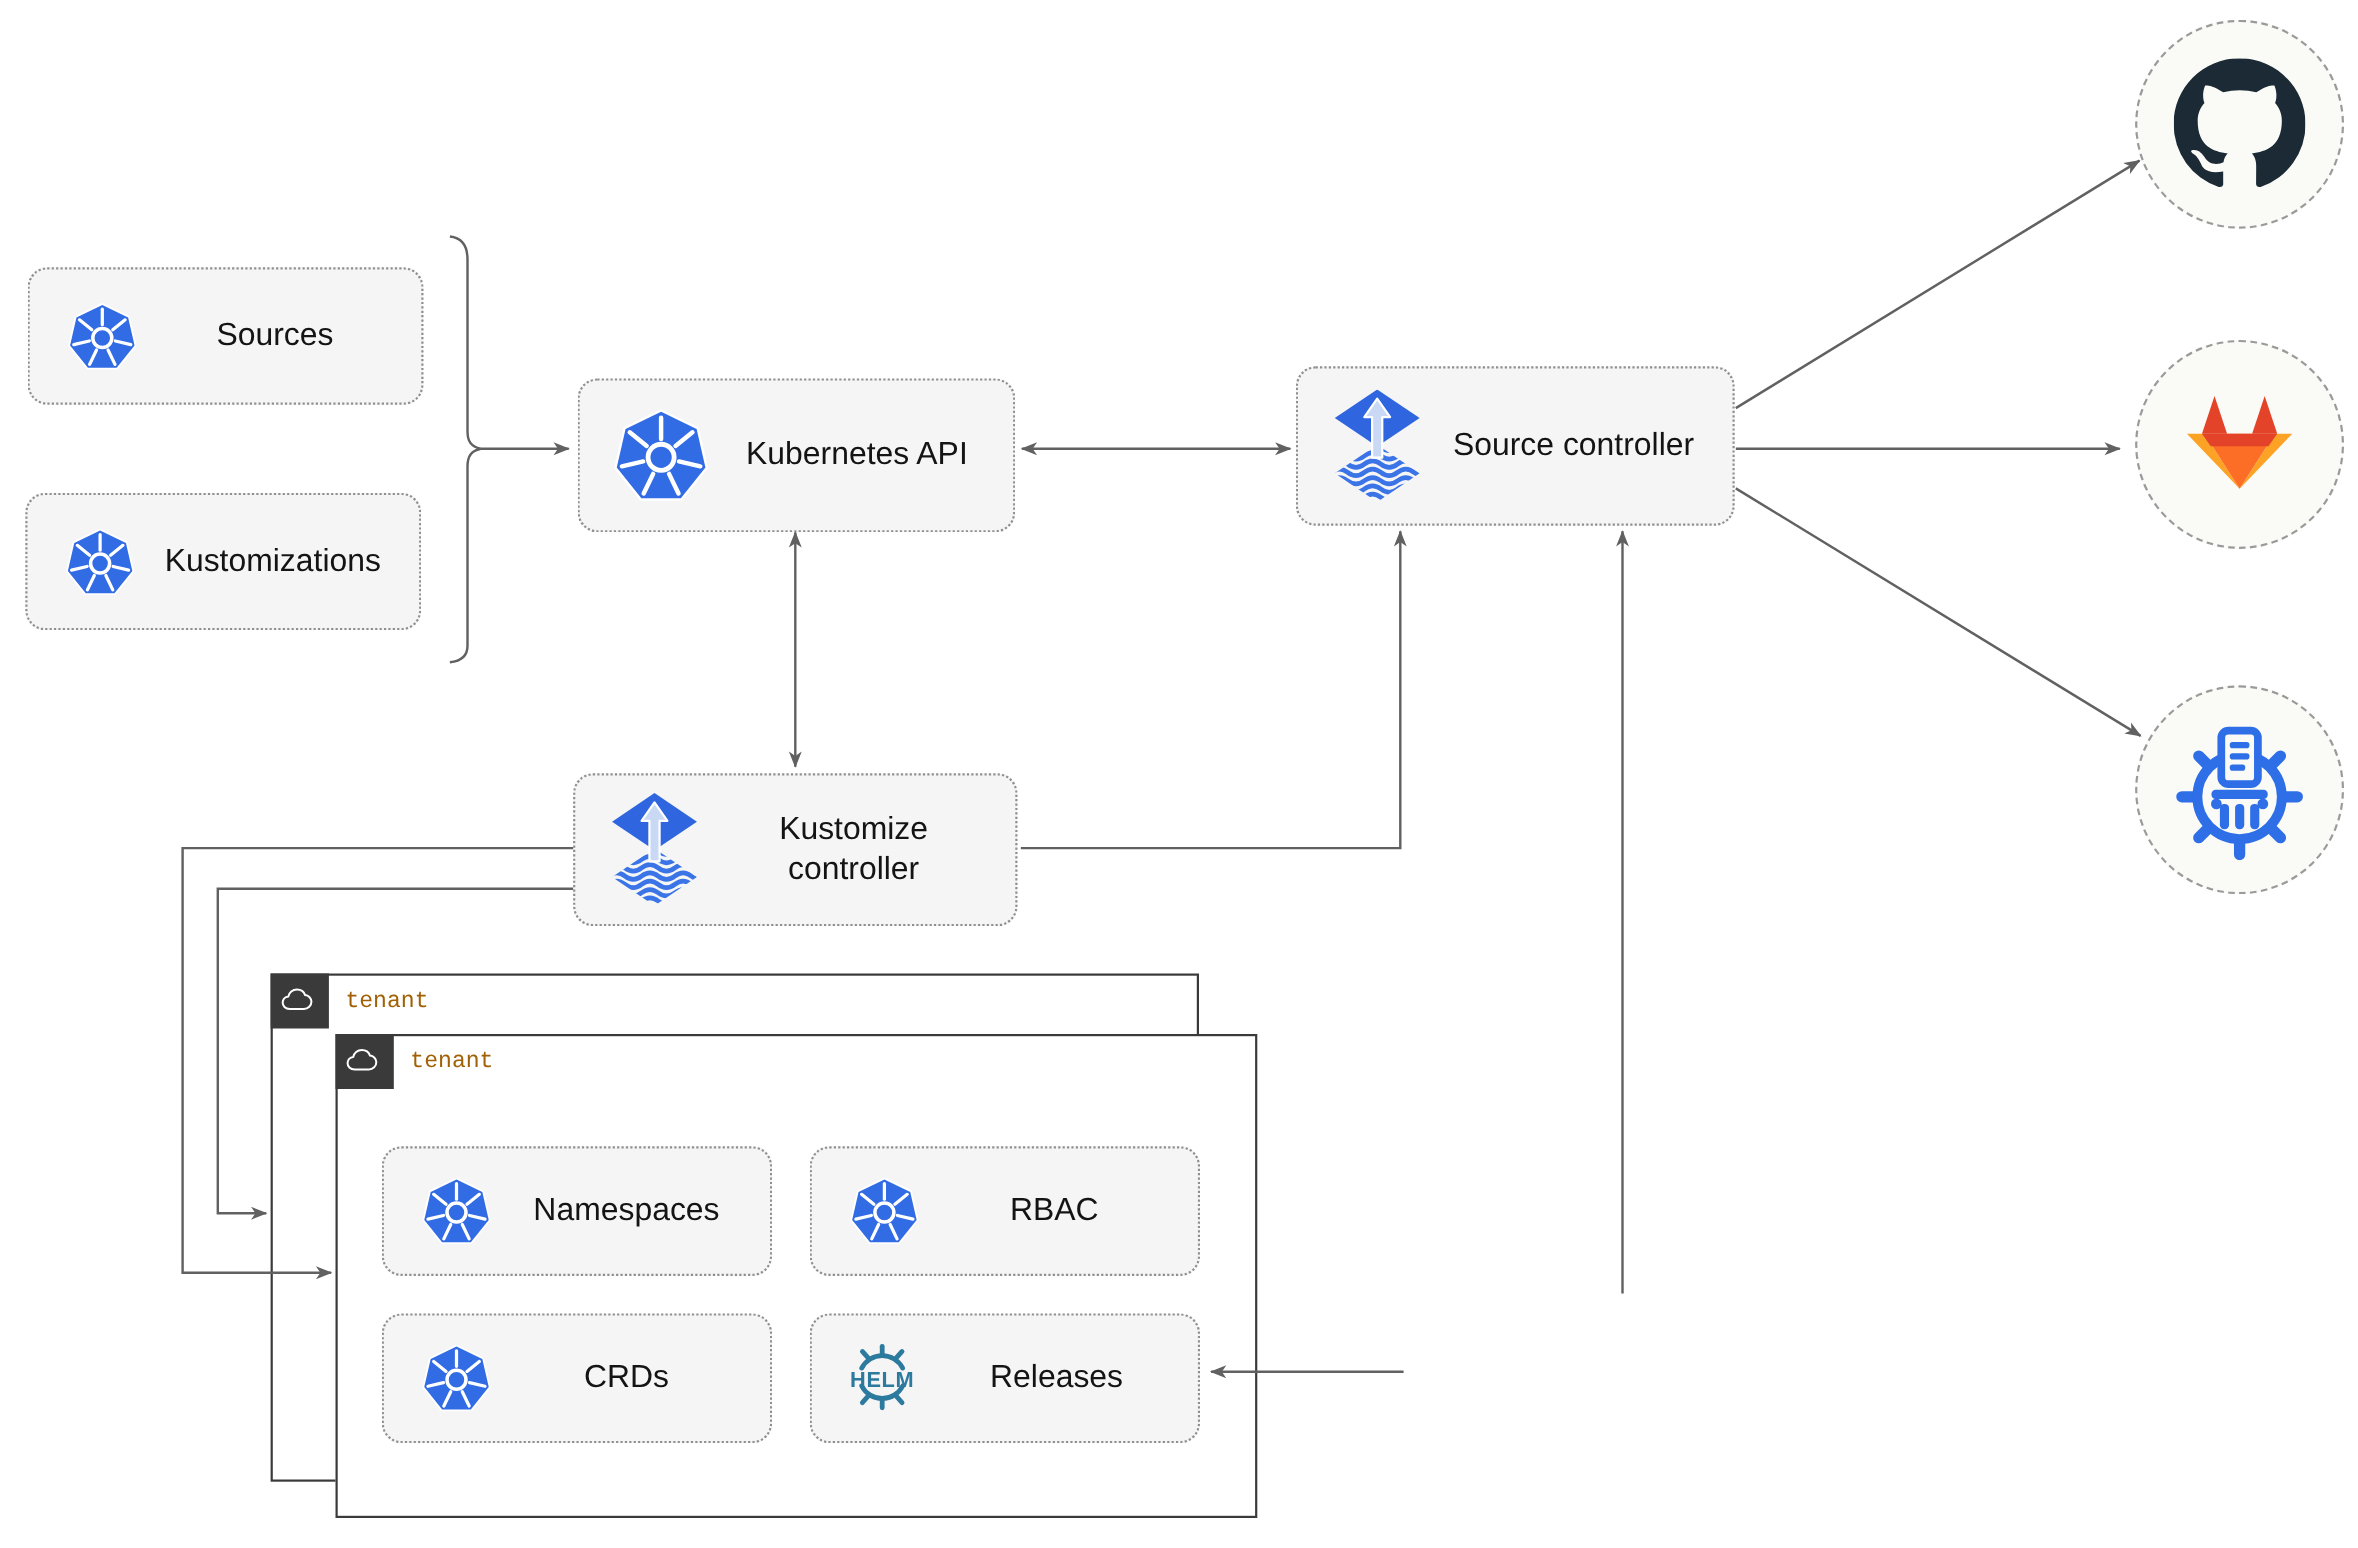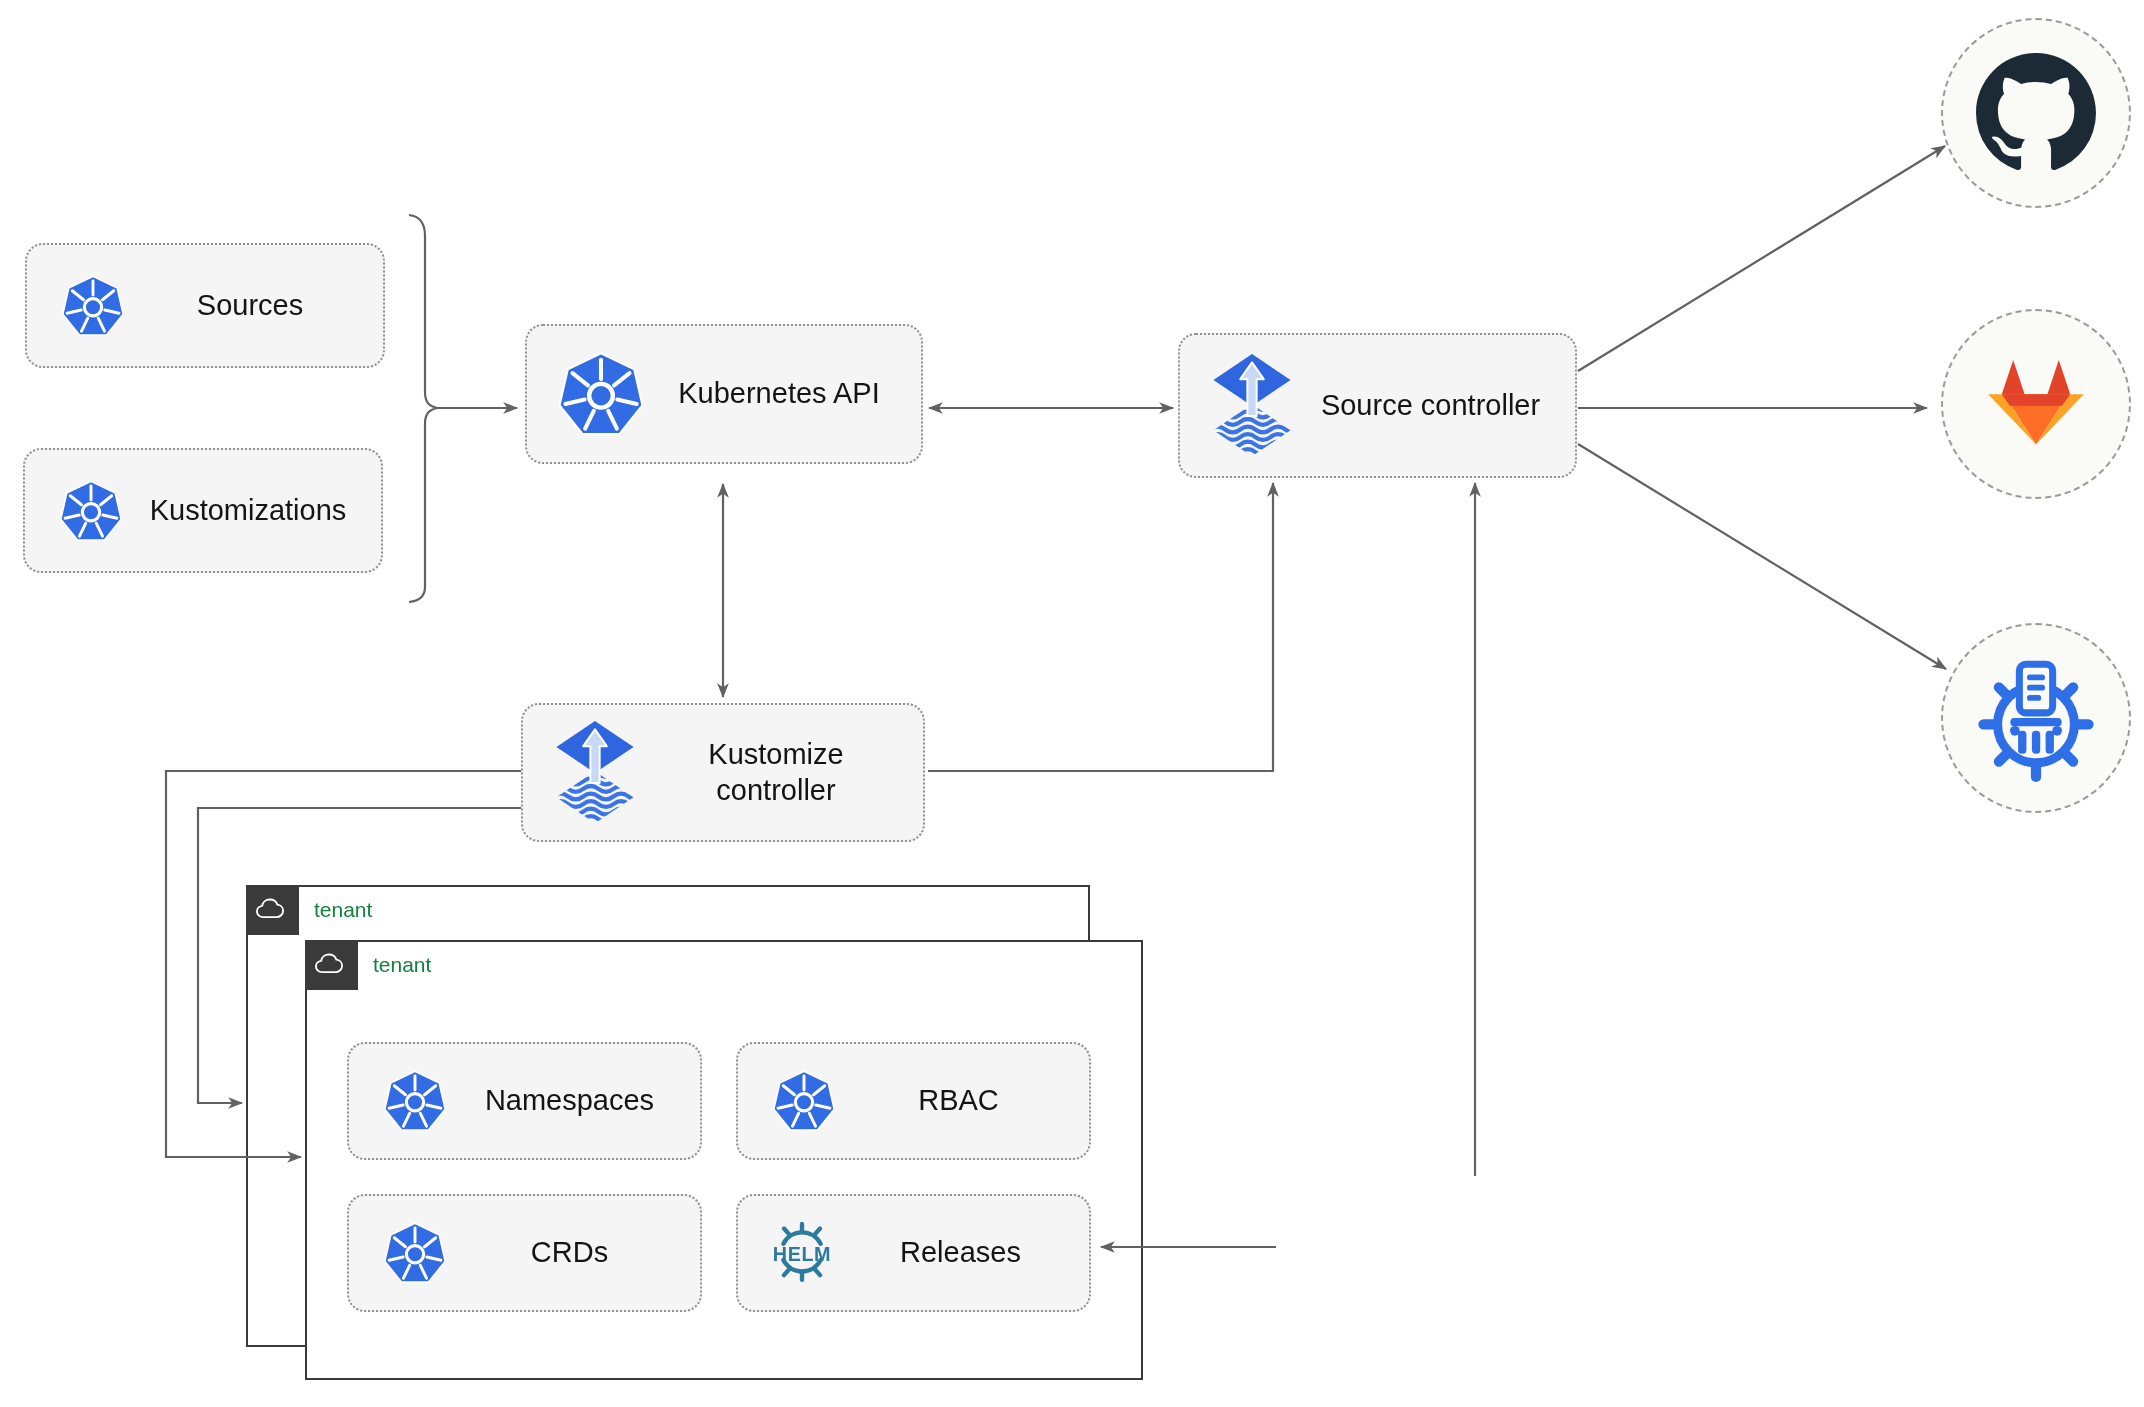--- a/index.html
+++ b/index.html
@@ -12,21 +12,21 @@
   .node .ic{flex:0 0 auto;margin-left:34px;display:block;}
   .node .lbl{flex:1;text-align:center;font-size:29px;color:#141414;line-height:1.22;
              padding:0 20px 0 12px;}
   .lbl-narrow{max-width:230px;margin:3px auto;}
 
   
   .tenant{position:absolute;background:#ffffff;border:2.5px solid #3a3a3a;box-sizing:border-box;}
   .tenant-badge{position:absolute;top:-2.5px;left:-2.5px;width:53px;height:50px;background:#3a3a3a;
                 display:flex;align-items:center;justify-content:center;}
   .tenant-label{position:absolute;top:-2px;left:66px;height:50px;display:flex;align-items:center;
-                font-size:21px;color:#15803d;}
+                font-size:21px;color:#a16207;font-family:Liberation Mono, monospace;}
 
   
   .ext-circle{position:absolute;width:190px;height:190px;border-radius:50%;background:#FAFAF6;
               border:2.5px dashed #9a9a9a;display:flex;align-items:center;justify-content:center;
               box-sizing:border-box;z-index:4;}
 
   .overlay{position:absolute;left:0;top:0;z-index:40;pointer-events:none;}
   .defs-store{position:absolute;width:0;height:0;overflow:hidden;}
   .z-back{z-index:5}.z-front{z-index:6}
 </style>
@@ -195,21 +195,21 @@
     <div class="lbl">Sources</div>
   </div>
 
   <div class="node" style="left:23px;top:448px;width:360px;height:125px;">
     <svg class="ic" width="64" height="64">
         <use href="#ic-k8s"></use>
       </svg>
     <div class="lbl">Kustomizations</div>
   </div>
 
-  <div class="node" style="left:525px;top:324px;width:398px;height:140px;justify-content:flex-end;">
+  <div class="node" style="left:525px;top:344px;width:398px;height:140px;justify-content:flex-end;">
     <svg class="ic" width="88" height="88" style="margin-left:30px">
         <use href="#ic-k8s"></use>
       </svg>
     <div class="lbl">Kubernetes API</div>
   </div>
 
   <div class="node" style="left:1178px;top:333px;width:399px;height:145px;">
     <svg class="ic" width="84" height="104" style="margin-left:30px">
         <use href="#ic-flux"></use>
       </svg>

